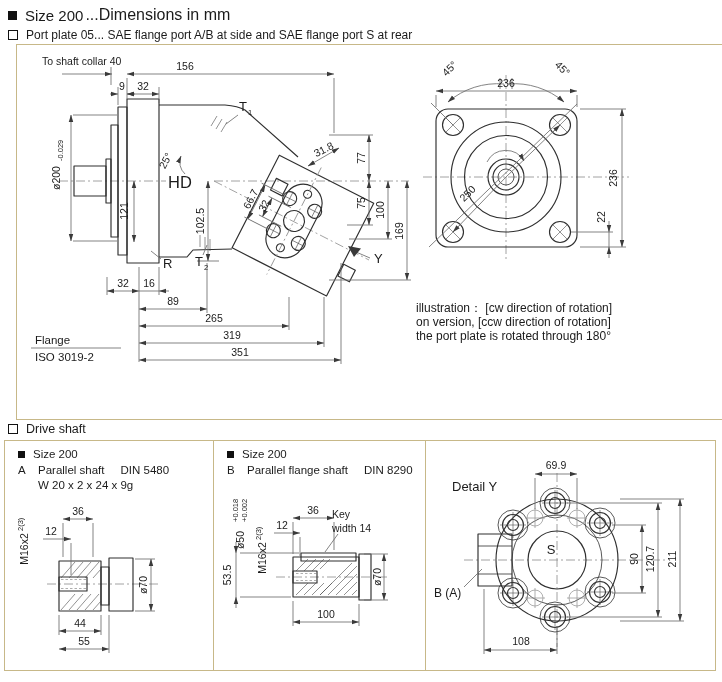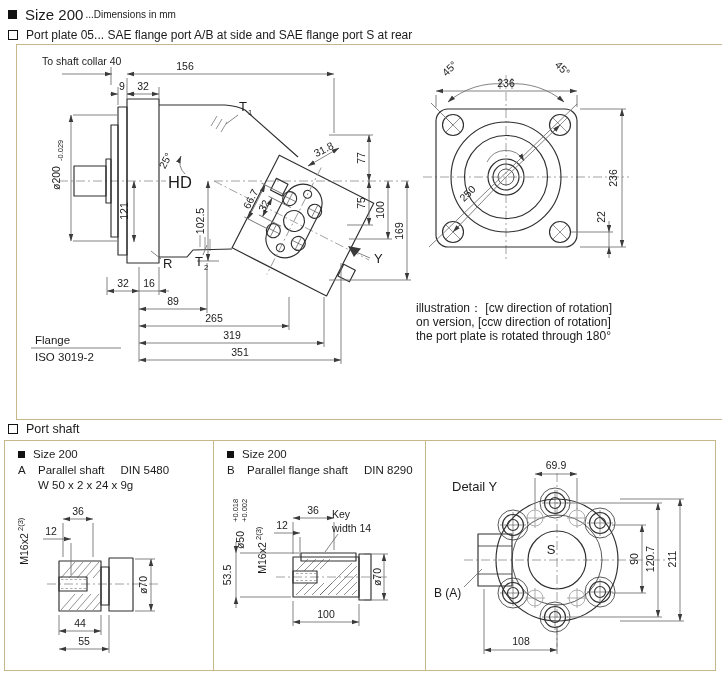--- a/index.html
+++ b/index.html
@@ -5,21 +5,21 @@
   :root{ --tan:#c7b888; --ink:#1b1b1b; --line:#2f2f2f; --dim:#6e6e6e; }
   html,body{margin:0;padding:0;}
   body{width:722px;height:682px;background:#fff;position:relative;
        font-family:"Liberation Sans",sans-serif;color:var(--ink);overflow:hidden;}
   .hrow{position:absolute;display:flex;align-items:center;gap:8px;}
   .sq-filled{width:9px;height:9px;background:#111;flex:0 0 auto;}
   .sq-open{width:8px;height:8px;border:1.7px solid #111;background:#fff;flex:0 0 auto;}
   .sq-small{width:7px;height:7px;background:#111;flex:0 0 auto;}
   #h1{left:8px;top:6px;}
   #h1 .t{font-size:15px;}
-  #h1 .s{font-size:10px;}
+  #h1 .s{font-size:16px;}
   #h2{left:8px;top:28px;font-size:12px;align-items:center;}
   #drive-heading{left:8px;top:422px;font-size:12.5px;}
   .panel{position:absolute;border:1px solid var(--tan);background:#fff;box-sizing:border-box;}
   #p1{left:16px;top:44px;width:712px;height:376px;}
   #p2{left:4px;top:440px;width:712px;height:231px;display:flex;}
   .col{position:relative;height:100%;box-sizing:border-box;}
   #c1{width:209px;border-right:1px solid var(--tan);}
   #c2{width:213px;border-right:1px solid var(--tan);}
   #c3{flex:1;}
   .crow{display:flex;align-items:center;margin-left:13px;font-size:11.5px;}
@@ -248,37 +248,37 @@
         </g>
     <text x="399" y="267" class="t12">illustration： [cw direction of rotation]</text>
     <text x="399" y="281" class="t12">on version, [ccw direction of rotation]</text>
     <text x="399" y="295" class="t12">the port plate is rotated through 180°</text>
   </g>
 </svg>
 </div>
 
 <div class="hrow" id="drive-heading">
   <span class="sq-open"></span>
-  <span>Port shaft</span>
+  <span>Drive shaft</span>
 </div>
 
 <div class="panel" id="p2">
 
   <div class="col" id="c1">
     <div class="crow r1">
         <span class="sq-small"></span>
       <span>Size 200</span>
       </div>
     <div class="crow r2">
         <span class="letter">A</span>
       <span>Parallel shaft</span>
       <span class="std">DIN 5480</span>
       </div>
     <div class="crow r3">
-        <span>W 50 x 2 x 24 x 9g</span>
+        <span>W 20 x 2 x 24 x 9g</span>
       </div>
     <svg width="208" height="172" viewBox="0 0 208 172">
       <defs>
         <marker id="m2" viewBox="0 0 10 7" refX="9.5" refY="3.5" markerWidth="9" markerHeight="6.3" orient="auto-start-reverse">
           <path d="M0,0.5 L10,3.5 L0,6.5 z" fill="#3a3a3a"></path>
         </marker>
       </defs>
       <line class="c" x1="42" y1="93" x2="156" y2="93"></line>
       <g class="o">
         <rect x="54" y="70" width="42" height="50"></rect>

